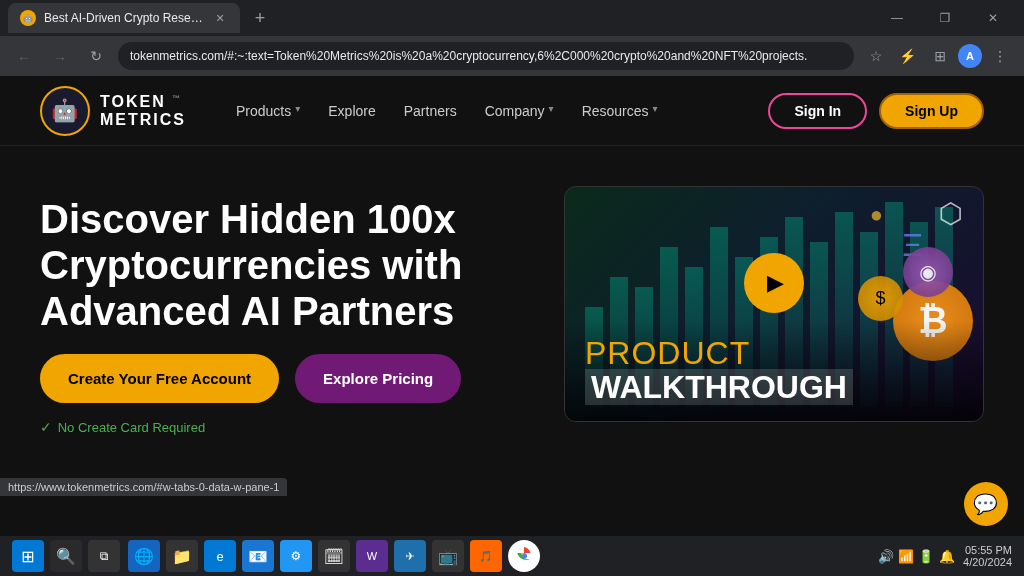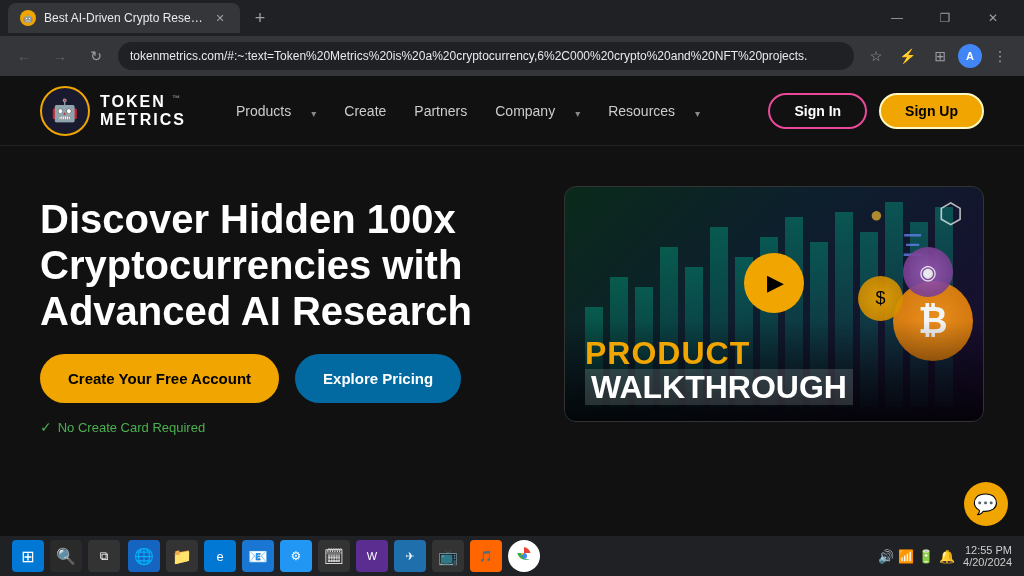--- a/index.html
+++ b/index.html
@@ -171,22 +171,22 @@
       letter-spacing: 2px;
     }
     .nav-links {
       display: flex;
       align-items: center;
       gap: 8px;
       flex: 1;
     }
     .nav-item {
       display: flex;
-      align-items: flex-end;
-      gap: 20px;
+      align-items: flex-start;
+      gap: 4px;
       color: #cccccc;
       font-size: 14px;
       cursor: pointer;
       padding: 6px 10px;
       border-radius: 4px;
     }
     .nav-chevron { font-size: 10px; color: #888; }
     .nav-actions {
       display: flex;
       align-items: center;
@@ -197,21 +197,21 @@
       background: transparent;
       color: #ffffff;
       padding: 8px 24px;
       border-radius: 24px;
       font-size: 14px;
       font-weight: 600;
       cursor: pointer;
     }
     .btn-signup {
       background: #f0a500;
-      border: 2px solid #fef9c3;
+      border: 2px solid #a16207;
       color: #000000;
       padding: 8px 24px;
       border-radius: 24px;
       font-size: 14px;
       font-weight: 700;
       cursor: pointer;
     }
 
     
     .hero {
@@ -248,21 +248,21 @@
       background: #f0a500;
       color: #000000;
       border: none;
       padding: 16px 28px;
       border-radius: 30px;
       font-size: 15px;
       font-weight: 700;
       cursor: pointer;
     }
     .btn-cta-secondary {
-      background: #0369a1;
+      background: #701a75;
       color: #ffffff;
       border: none;
       padding: 16px 28px;
       border-radius: 30px;
       font-size: 15px;
       font-weight: 600;
       cursor: pointer;
     }
     .no-credit-card {
       display: flex;
@@ -309,21 +309,21 @@
     .video-text-overlay {
       position: absolute;
       bottom: 0;
       left: 0;
       right: 0;
       padding: 16px 20px;
       background: linear-gradient(transparent, rgba(0,0,0,0.8));
     }
     .product-text {
       font-size: 32px;
-      font-weight: 700;
+      font-weight: 400;
       color: #f0a500;
       line-height: 1;
       letter-spacing: 1px;
     }
     .walkthrough-text {
       font-size: 32px;
       font-weight: 900;
       color: #ffffff;
       line-height: 1;
       background: rgba(255,255,255,0.15);
@@ -443,21 +443,21 @@
         <span class="logo-name">TOKEN <sup style="font-size:8px;color:#888;">™</sup><br>METRICS</span>
       </div>
     </div>
 
     <div class="nav-links">
       <div class="nav-item">
         <span>Products</span>
         <span class="nav-chevron">▾</span>
       </div>
       <div class="nav-item">
-        <span>Create</span>
+        <span>Explore</span>
       </div>
       <div class="nav-item">
         <span>Partners</span>
       </div>
       <div class="nav-item">
         <span>Company</span>
         <span class="nav-chevron">▾</span>
       </div>
       <div class="nav-item">
         <span>Resources</span>
@@ -469,21 +469,21 @@
       <button class="btn-signin">Sign In</button>
       <button class="btn-signup">Sign Up</button>
     </div>
   </nav>
 
   <div class="hero">
     <div class="hero-left">
       <h1 class="hero-title">
         <span>Discover Hidden 100x</span><br>
         <span>Cryptocurrencies with</span><br>
-        <span>Advanced AI Research</span>
+        <span>Advanced AI Partners</span>
       </h1>
       <div class="hero-buttons">
         <button class="btn-cta-primary">Create Your Free Account</button>
         <button class="btn-cta-secondary">Explore Pricing</button>
       </div>
       <div class="no-credit-card">
         <span class="check-icon">✓</span>
         <span>No Create Card Required</span>
       </div>
     </div>
@@ -532,20 +532,21 @@
         </div>
 
         <div class="video-text-overlay">
           <div class="product-text">PRODUCT</div>
           <div class="walkthrough-text">WALKTHROUGH</div>
         </div>
       </div>
     </div>
   </div>
 
+  <div class="status-url">https://www.tokenmetrics.com/#w-tabs-0-data-w-pane-1</div>
 
   <div class="chat-bubble">
     <span>💬</span>
   </div>
 </div>
 
 <div class="status-bar">
   <div style="display:flex;align-items:center;gap:6px;">
     <div class="taskbar-icon" style="background:#0078d4;">⊞</div>
     <div class="taskbar-icon" style="background:#2a2a2a;">🔍</div>
@@ -572,17 +573,17 @@
     </div>
   </div>
   <div class="taskbar-right">
     <div class="system-icons">
       <span class="sys-icon">🔊</span>
       <span class="sys-icon">📶</span>
       <span class="sys-icon">🔋</span>
       <span class="sys-icon">🔔</span>
     </div>
     <div style="display:flex;flex-direction:column;align-items:flex-end;font-size:11px;color:#ccc;">
-      <span>12:55 PM</span>
+      <span>05:55 PM</span>
       <span>4/20/2024</span>
     </div>
   </div>
 </div>
 
 </body></html>

